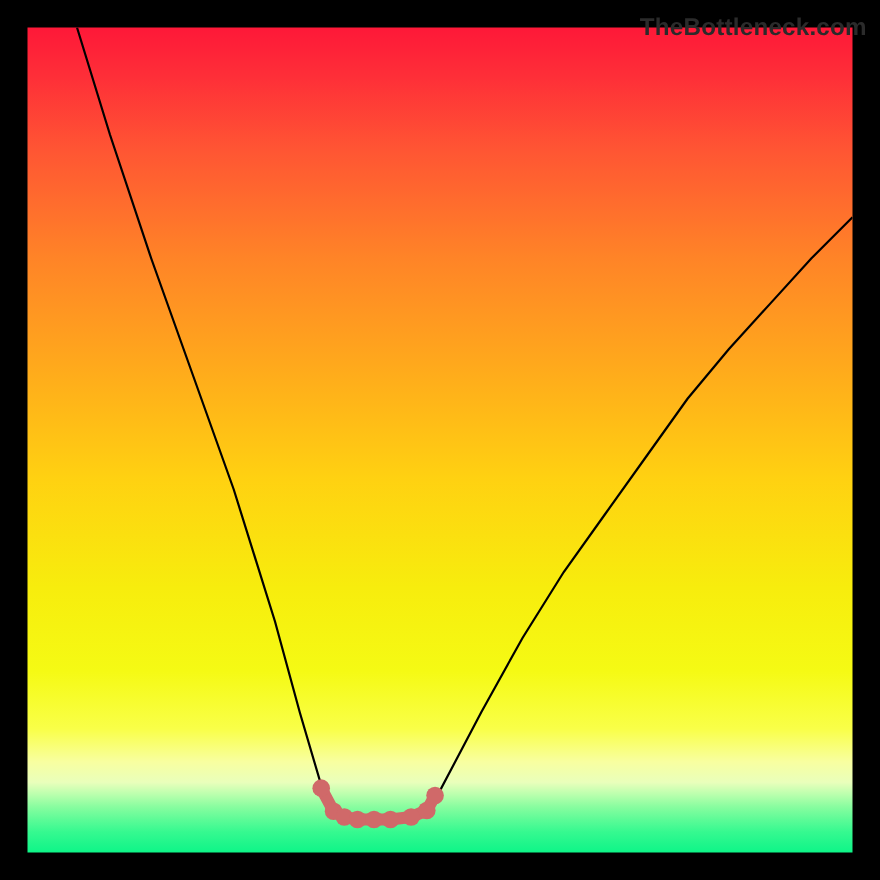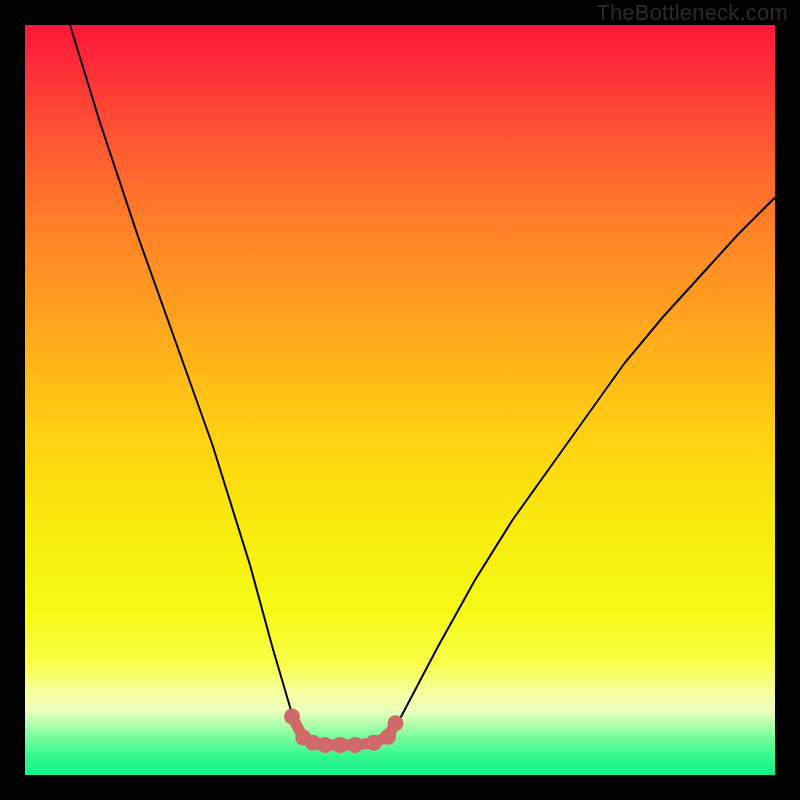--- a/index.html
+++ b/index.html
@@ -14,25 +14,25 @@
   .outer {
     position: absolute;
     top: 0;
     left: 0;
     width: 800px;
     height: 800px;
     background: #000;
   }
   .watermark {
     position: absolute;
-    top: 0;
+    top: 12px;
     right: 12px;
     color: #2b2b2b;
     font-size: 22px;
-    font-weight: 400;
+    font-weight: 700;
     letter-spacing: 0.2px;
     z-index: 10;
   }
   .gradient-panel {
     position: absolute;
     top: 25px;
     left: 25px;
     width: 750px;
     height: 750px;
     background: linear-gradient(

